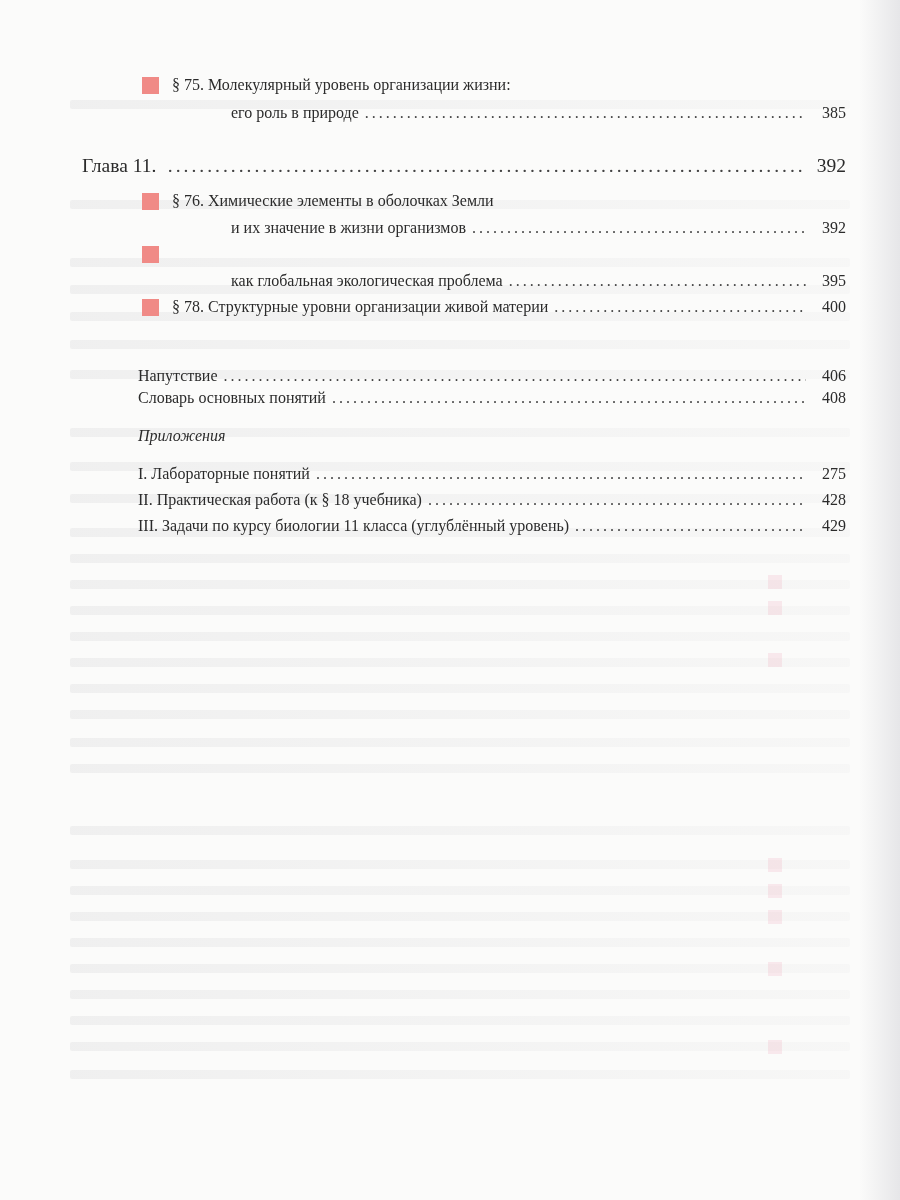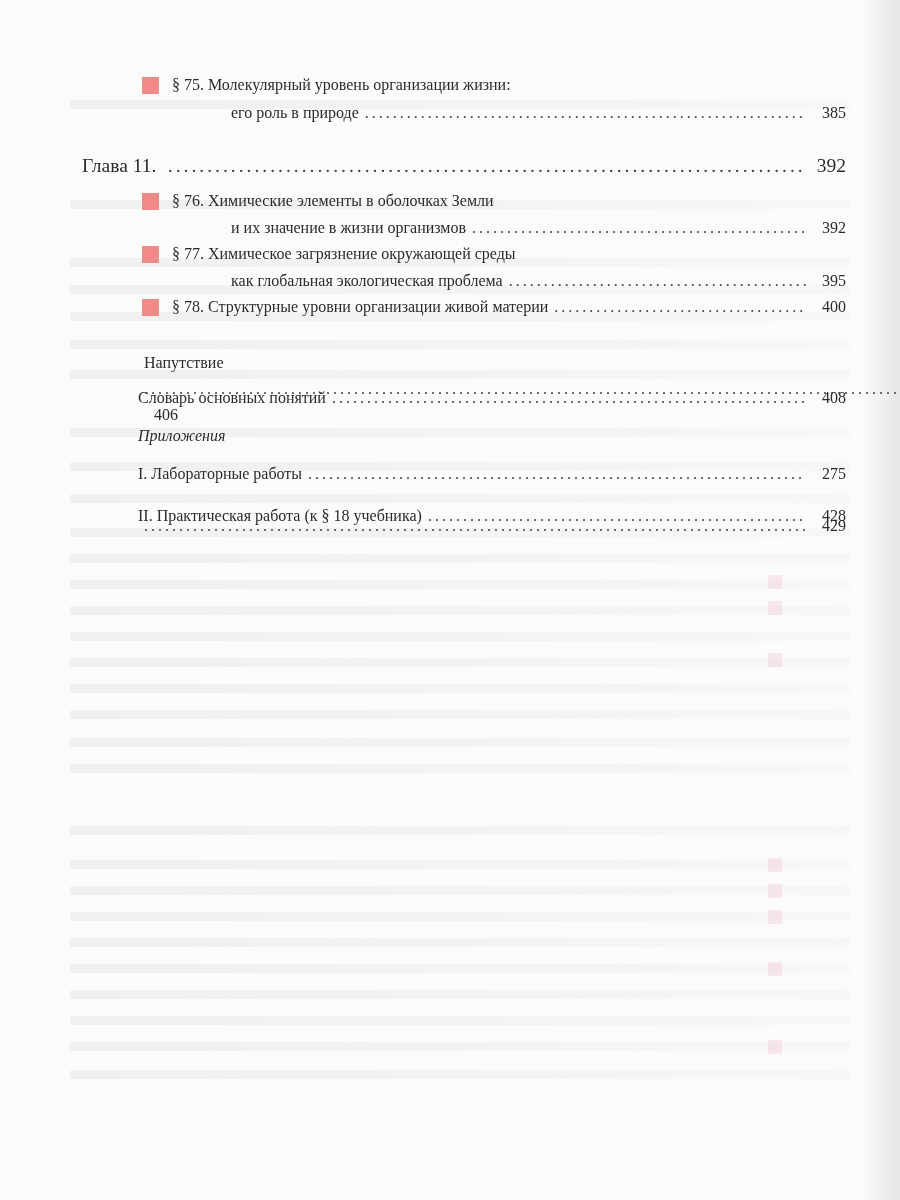--- a/index.html
+++ b/index.html
@@ -113,73 +113,70 @@
     </span>
     <div class="line" style="left:149px; top:27px;">
       <span>и их значение в жизни организмов</span>
       <span class="dots"></span>
       <span class="page">392</span>
     </div>
   </div>
 
   <div class="row" style="top:241px; height:56px;">
     <span class="bullet" style="left:60px;"></span>
-    <span style="position:absolute; left:90px; top:0; white-space:nowrap;">
-      <span>§ 77.</span>
-      <span>Химическое загрязнение окружающей среды</span>
-    </span>
     <div class="line" style="left:149px; top:27px;align-items:center;">
       <span>как глобальная экологическая проблема</span>
       <span class="dots"></span>
       <span class="page">395</span>
     </div>
   </div>
 
   <div class="row" style="top:294px; height:26px;">
     <span class="bullet" style="left:60px;"></span>
     <div class="line" style="left:90px; top:0;">
       <span>§ 78.</span>&nbsp;
       <span>Структурные уровни организации живой материи</span>
       <span class="dots"></span>
       <span class="page">400</span>
     </div>
   </div>
 
   <div class="row" style="top:346px; height:26px;">
-    <div class="line" style="left:56px; top:4px;flex-direction:column;">
+    <div class="line" style="left:56px; top:17px;">
       <span>Напутствие</span>
       <span class="dots"></span>
       <span class="page">406</span>
     </div>
   </div>
 
   <div class="row" style="top:385px; height:26px;">
     <div class="line" style="left:56px; top:0;">
       <span>Словарь основных понятий</span>
       <span class="dots"></span>
       <span class="page">408</span>
     </div>
   </div>
 
   <div class="row italic" style="top:423px; height:26px; left:56px; width:auto;">Приложения</div>
 
   <div class="row" style="top:461px; height:26px;">
     <div class="line" style="left:56px; top:0;">
-      <span>I. Лабораторные работы</span>
+      <span>I. Лабораторные понятий</span>
       <span class="dots"></span>
       <span class="page">275</span>
     </div>
   </div>
   <div class="row" style="top:487px; height:26px;">
-    <div class="line" style="left:56px; top:16px;justify-content:space-between;">
+    <div class="line" style="left:56px; top:0;justify-content:space-between;">
       <span>II. Практическая работа (к § 18 учебника)</span>
       <span class="dots"></span>
       <span class="page">428</span>
     </div>
   </div>
   <div class="row" style="top:513px; height:26px;">
     <div class="line" style="left:56px; top:0;">
+      <span>III. Задачи по курсу биологии 11 класса (углублённый уровень)</span>
       <span class="dots"></span>
       <span class="page">429</span>
     </div>
   </div>
 
 </div>
 
 </body></html>

